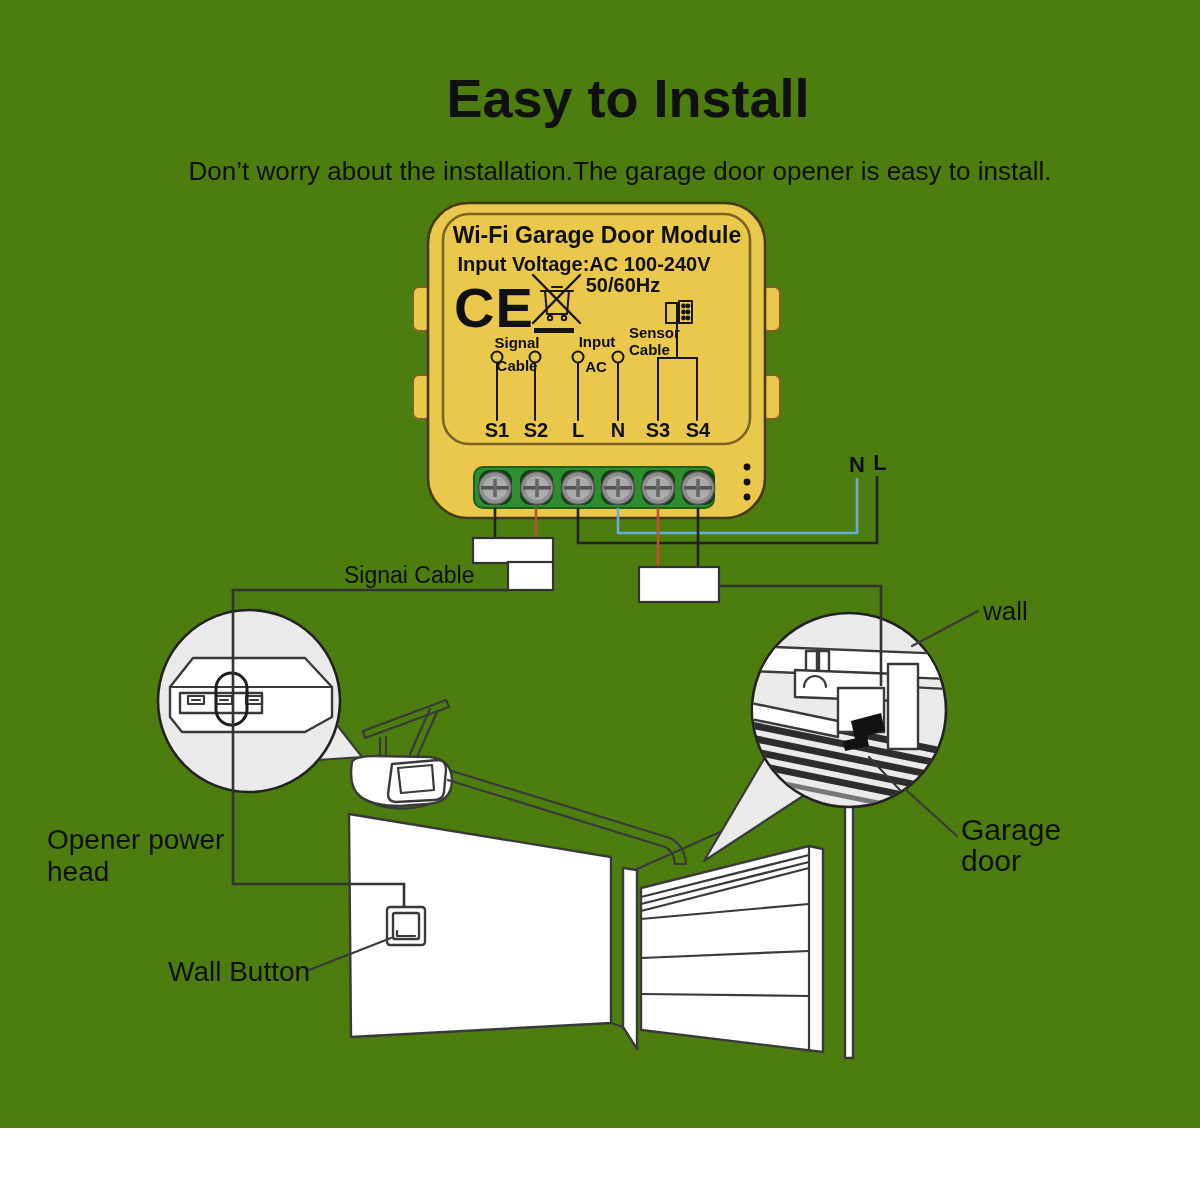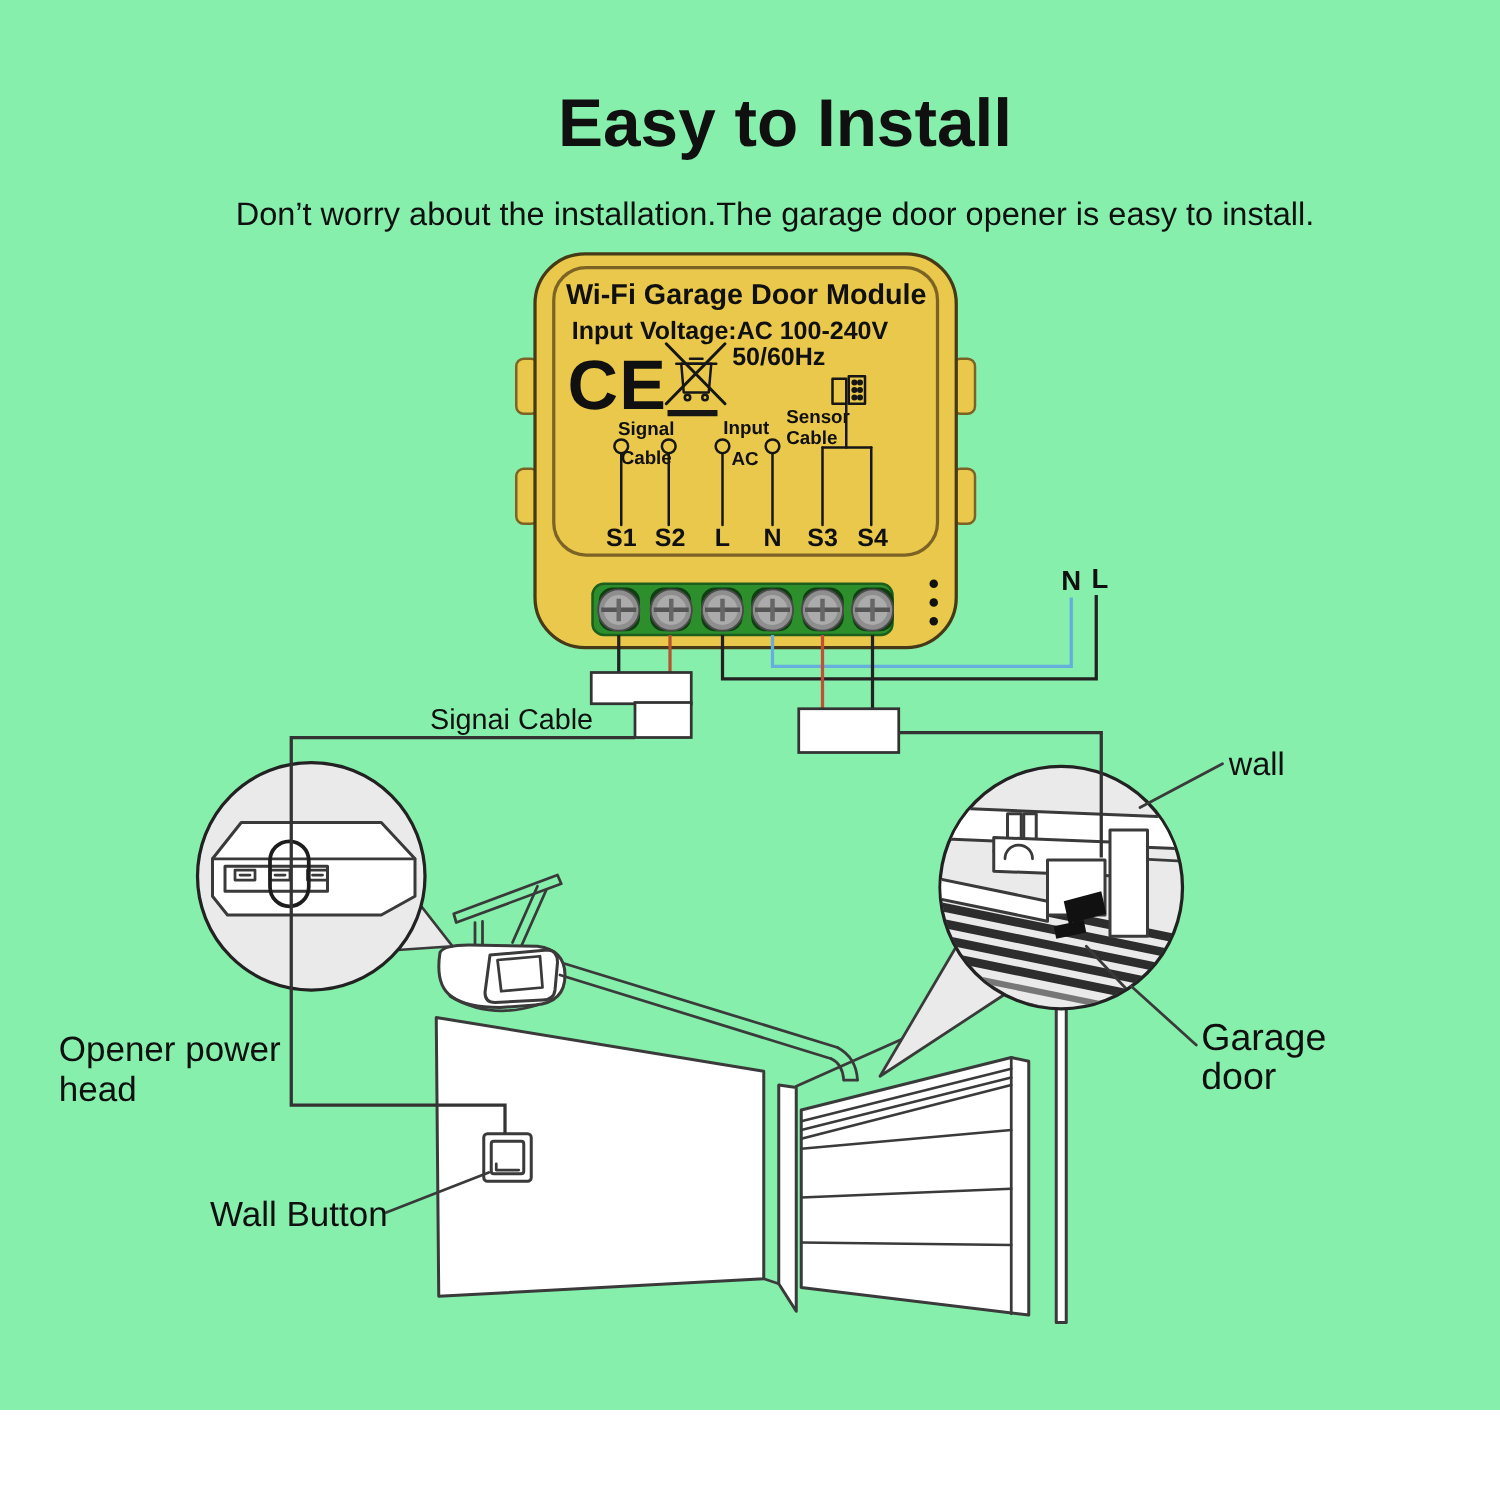--- a/index.html
+++ b/index.html
@@ -1,16 +1,16 @@
 <!DOCTYPE html>
 <html><head>
 <meta charset="utf-8">
 <style>
   html,body{margin:0;padding:0;background:#ffffff;}
-  .stage{position:relative;width:1200px;height:1128px;background:#86efac;overflow:hidden;
+  .stage{position:relative;width:1200px;height:1128px;background:#4d7c0f;overflow:hidden;
          font-family:"Liberation Sans",sans-serif;text-decoration:underline;}
   svg{position:absolute;left:0;top:0;}
   text{fill:#101010;font-family:"Liberation Sans",sans-serif;}
   .t-title{font-size:54px;font-weight:bold;letter-spacing:0px;}
   .t-sub{font-size:26px;}
   .t-modname{font-size:23px;font-weight:bold;}
   .t-modsub{font-size:20px;font-weight:bold;}
   .t-ce{font-size:56px;font-weight:bold;letter-spacing:1px;}
   .t-mini{font-size:15px;font-weight:bold;}
   .t-term{font-size:20px;font-weight:bold;}

